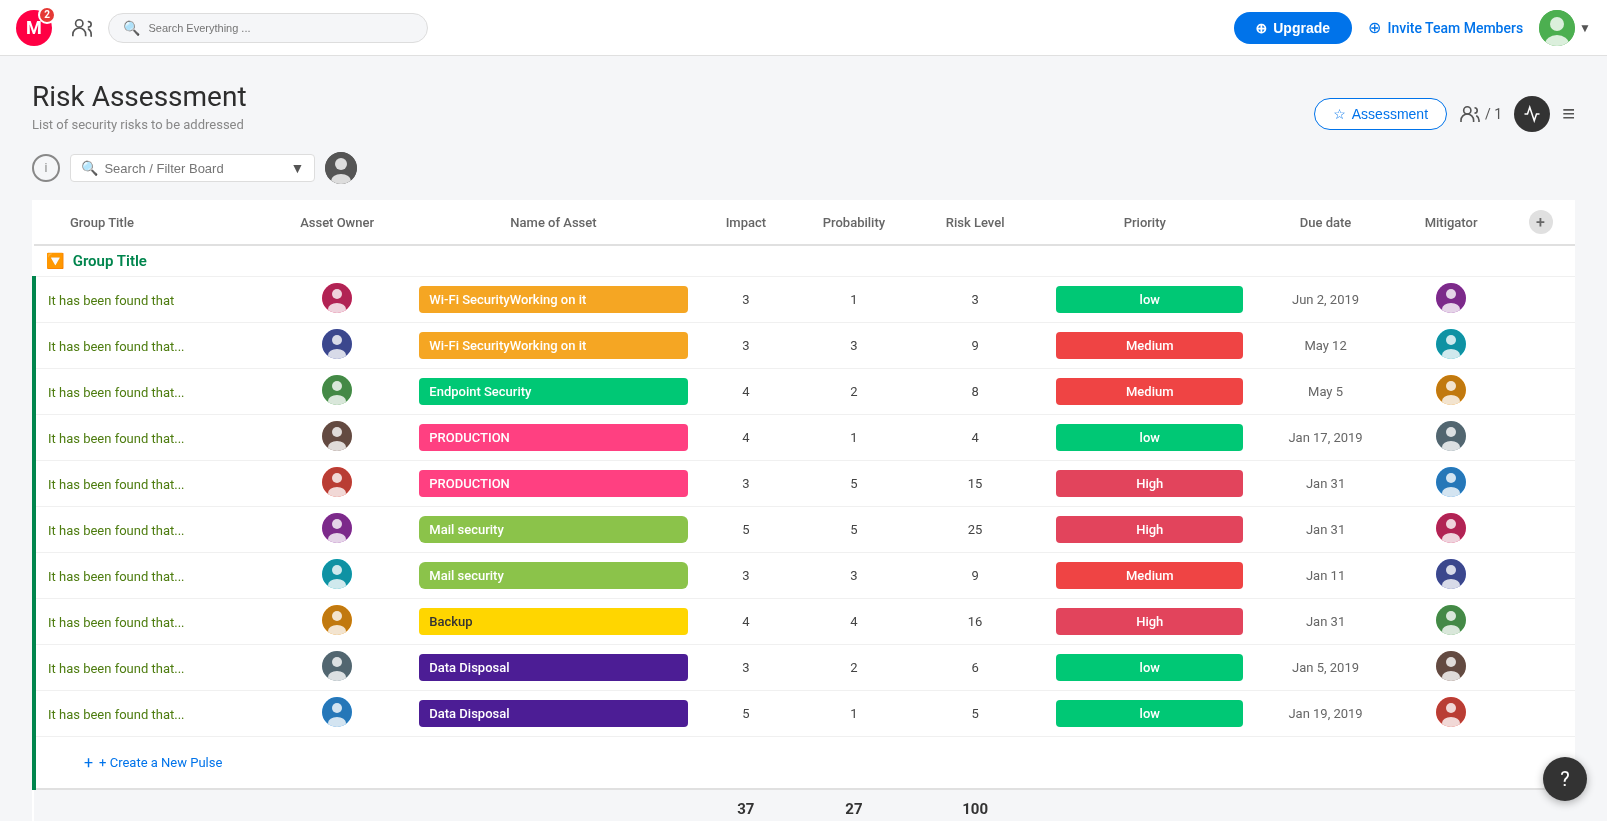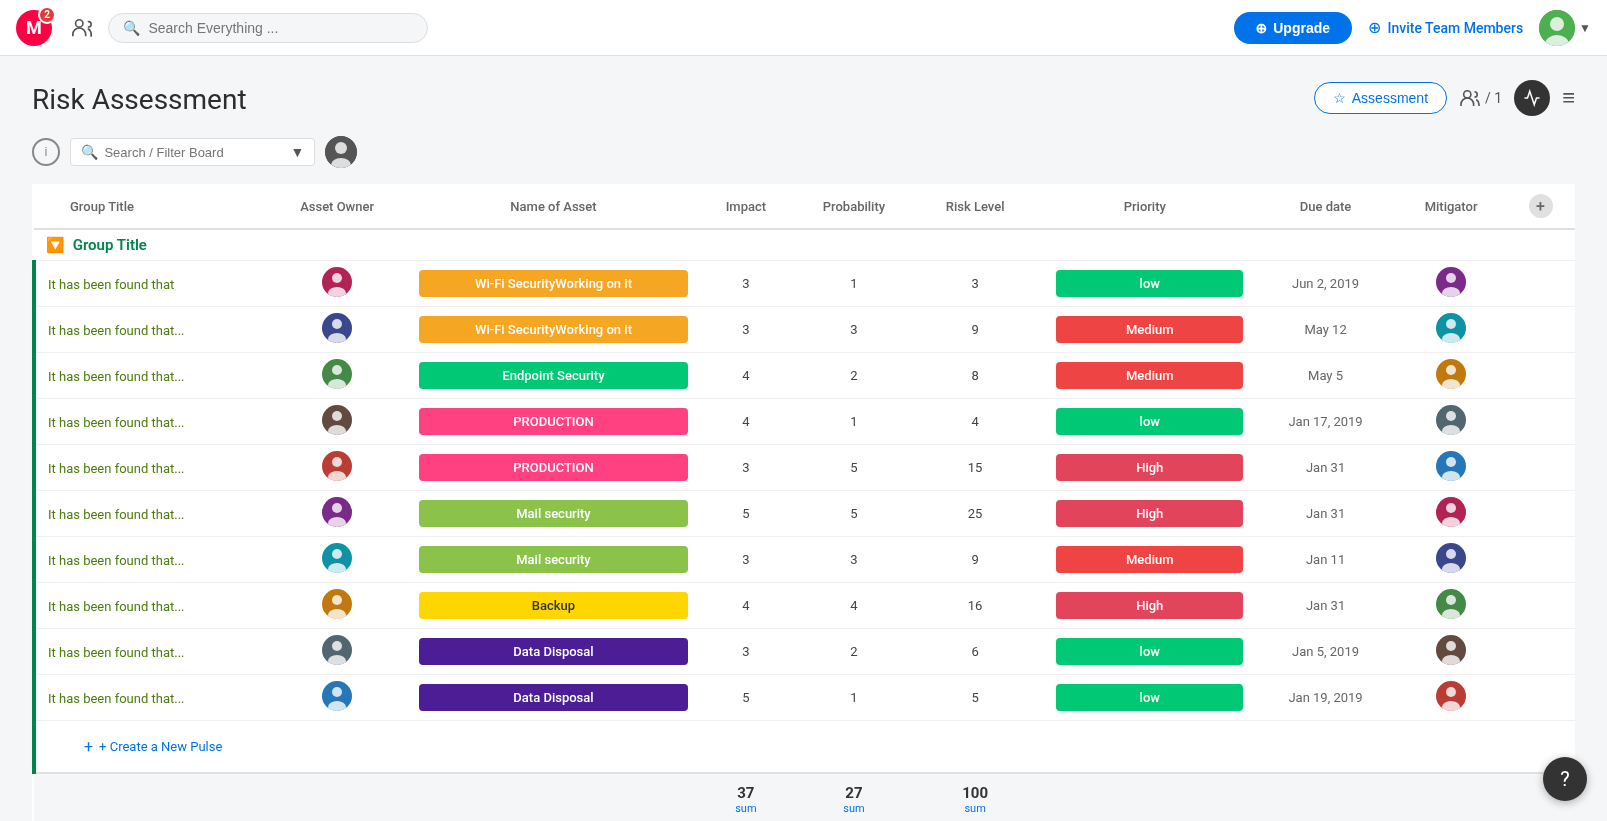--- a/index.html
+++ b/index.html
@@ -8,21 +8,21 @@
     
     .top-nav {
       display: flex; align-items: center; background: #fff;
       height: 56px; padding: 0 16px; border-bottom: 1px solid #e0e0e0;
       position: sticky; top: 0; z-index: 100;
     }
     .nav-logo { width: 36px; height: 36px; background: #f04; border-radius: 50%; display: flex; align-items: center; justify-content: center; color: #fff; font-size: 18px; font-weight: bold; margin-right: 12px; position: relative; }
     .nav-logo-badge { position: absolute; top: -4px; right: -4px; background: #f04; border: 2px solid #fff; border-radius: 50%; width: 18px; height: 18px; font-size: 10px; display: flex; align-items: center; justify-content: center; color: #fff; background: #e53935; }
     .nav-people-icon { width: 36px; height: 36px; display: flex; align-items: center; justify-content: center; margin-right: 8px; color: #555; cursor: pointer; }
     .nav-search { display: flex; align-items: center; background: #f5f6f8; border: 1px solid #ddd; border-radius: 20px; padding: 6px 14px; width: 320px; gap: 8px; cursor: text; }
-    .nav-search input { border: none; background: transparent; outline: none; font-size: 14px; color: #555; width: 100%; }
+    .nav-search input { border: none; background: transparent; outline: none; font-size: 11px; color: #555; width: 100%; }
     .nav-search-icon { color: #999; font-size: 14px; }
     .nav-spacer { flex: 1; }
     .upgrade-btn { background: #0073ea; color: #fff; border: none; border-radius: 20px; padding: 8px 22px; font-size: 14px; font-weight: 600; cursor: pointer; display: flex; align-items: center; gap: 6px; margin-right: 16px; }
     .invite-btn { display: flex; align-items: center; gap: 6px; color: #0073ea; font-size: 14px; font-weight: 500; cursor: pointer; margin-right: 16px; }
     .nav-avatar { width: 36px; height: 36px; border-radius: 50%; background: #4caf50; display: flex; align-items: center; justify-content: center; overflow: hidden; cursor: pointer; }
     .nav-chevron { color: #555; margin-left: 4px; font-size: 12px; cursor: pointer; }
 
     
     .page-content { padding: 24px 32px; }
     .page-header { display: flex; align-items: flex-end; margin-bottom: 20px; }
@@ -45,25 +45,25 @@
     
     .board-table { width: 100%; border-collapse: collapse; background: #fff; }
     .board-table th { font-size: 13px; font-weight: 500; color: #666; padding: 10px 12px; border-bottom: 2px solid #e0e0e0; white-space: nowrap; }
     .board-table th:first-child { text-align: left; padding-left: 36px; }
     .group-header-row td { padding: 8px 12px; }
     .group-title { display: flex; align-items: center; gap: 8px; color: #00854d; font-size: 15px; font-weight: 600; cursor: pointer; }
 
     .board-table td { padding: 6px 12px; border-bottom: 1px solid #f0f0f0; vertical-align: middle; }
     .row-label { font-size: 13px; color: #4d7c0f; max-width: 200px; white-space: nowrap; overflow: hidden; text-overflow: ellipsis; }
     .row-left-border { border-left: 4px solid #00854d; }
-    .asset-pill { border-radius: 4px; padding: 6px 10px; color: #fff; font-size: 13px; font-weight: 500; text-align: center; min-width: 180px; display: block; }
+    .asset-pill { border-radius: 4px; padding: 6px 10px; color: #fff; font-size: 13px; font-weight: 500; text-align: left; min-width: 180px; display: block; }
     .asset-orange { background: #f5a623; }
     .asset-green { background: #00c875; }
     .asset-pink { background: #ff4081; }
-    .asset-lime { background: #8bc34a; }
+    .asset-lime { background: #8bc34a; border-radius: 6px; }
     .asset-yellow { background: #ffd600; color: #333; }
     .asset-blue { background: #4c1d95; }
 
     .priority-pill { border-radius: 4px; padding: 6px 14px; color: #fff; font-size: 13px; font-weight: 500; text-align: center; display: block; min-width: 120px; margin-left: 10px; }
     .priority-low { background: #00c875; }
     .priority-medium { background: #ef4444; }
     .priority-high { background: #e2445c; }
 
     .num-cell { text-align: center; color: #444; font-size: 13px; }
     .date-cell { text-align: center; color: #666; font-size: 13px; }
@@ -130,20 +130,21 @@
         <ellipse cx="18" cy="34" rx="12" ry="9" fill="#fff" opacity="0.8"></ellipse>
       </svg>
   </div>
   <span class="nav-chevron">▼</span>
 </nav>
 
 <div class="page-content">
   <div class="page-header">
     <div class="page-title-block">
       <h1 class="page-title">Risk Assessment</h1>
+      <p class="page-subtitle">List of security risks to be addressed</p>
     </div>
     <div class="page-actions">
       <button class="unsubscribe-btn">
         <span>☆</span>
         <span>Assessment</span>
       </button>
       <div class="members-btn">
         <svg width="22" height="18" viewBox="0 0 24 20" fill="none" stroke="#555" stroke-width="1.8">
             <circle cx="9" cy="6" r="4"></circle>
             <path d="M2 19v-2a7 7 0 0 1 14 0v2"></path>

